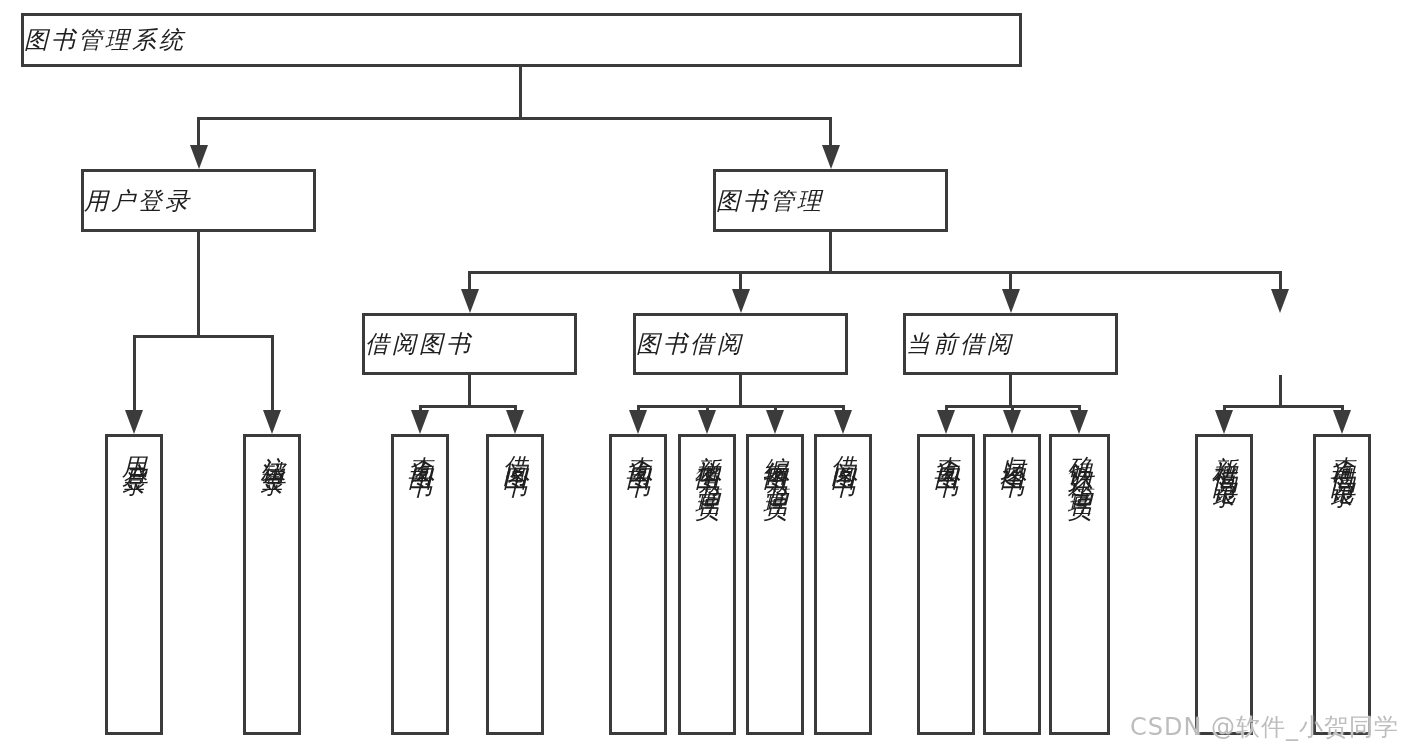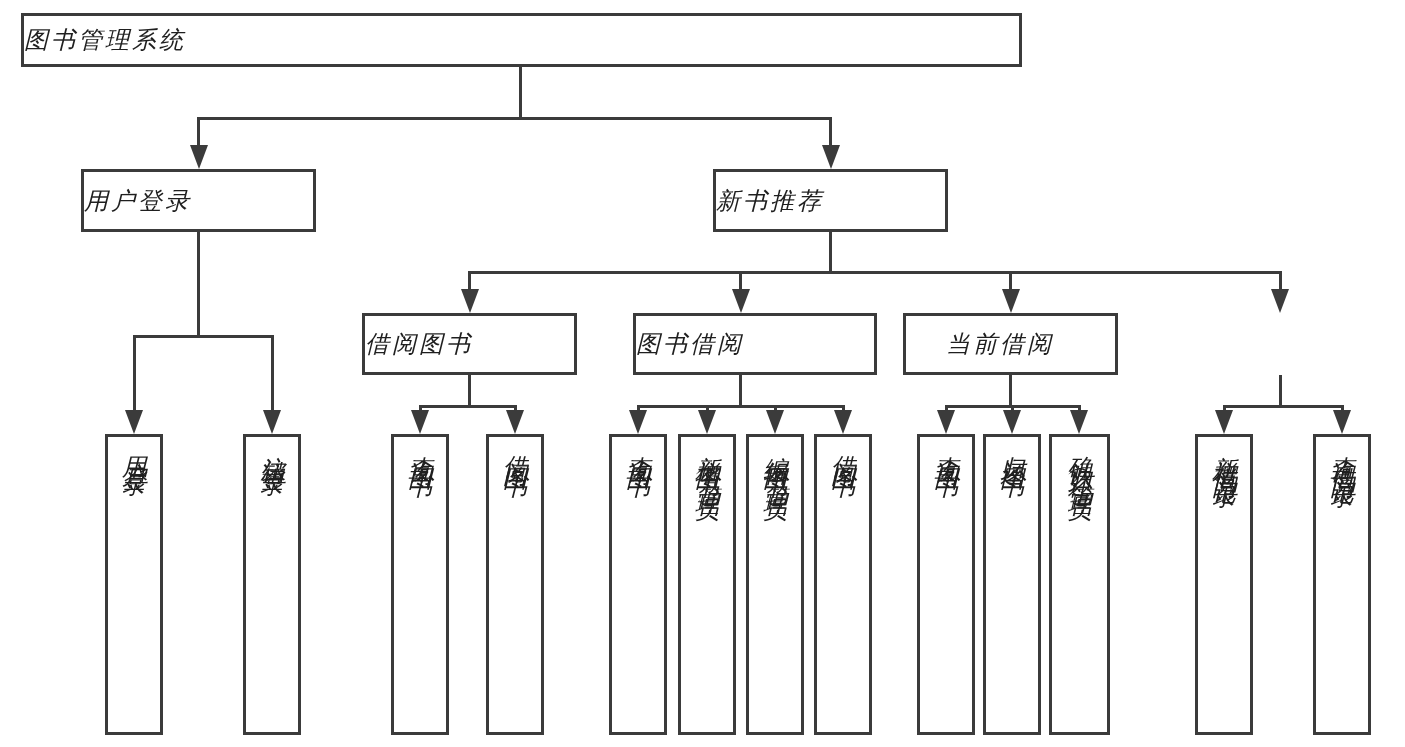--- a/index.html
+++ b/index.html
@@ -40,32 +40,32 @@
 
   <div class="box" style="left:21px;top:13px;width:1001px;height:54px;">
     <span>图书管理系统</span>
   </div>
 
   <div class="box" style="left:81px;top:169px;width:235px;height:63px;">
     <span>用户登录</span>
   </div>
 
   <div class="box" style="left:713px;top:169px;width:235px;height:63px;">
-    <span>新书推荐</span>
+    <span>图书管理</span>
   </div>
 
   <div class="box" style="left:362px;top:313px;width:215px;height:62px;">
     <span>借阅图书</span>
   </div>
 
-  <div class="box" style="left:633px;top:313px;width:244px;height:62px;">
+  <div class="box" style="left:633px;top:313px;width:215px;height:62px;">
     <span>图书借阅</span>
   </div>
 
-  <div class="box" style="left:903px;top:313px;width:215px;height:62px;padding-left:40px;">
+  <div class="box" style="left:903px;top:313px;width:215px;height:62px;">
     <span>当前借阅</span>
   </div>
 
 
   <div class="box vbox" style="left:105px;top:434px;width:58px;height:301px;">
     <span>用户登录</span>
   </div>
   <div class="box vbox" style="left:243px;top:434px;width:58px;height:301px;">
     <span>注销登录</span>
   </div>
@@ -161,13 +161,14 @@
   <div class="vline" style="left:1011px;top:405px;height:7px;"></div>
   <div class="arrow" style="left:1003px;top:410px;"></div>
   <div class="vline" style="left:1078px;top:405px;height:7px;"></div>
   <div class="arrow" style="left:1070px;top:410px;"></div>
 
   <div class="vline" style="left:1223px;top:405px;height:7px;"></div>
   <div class="arrow" style="left:1215px;top:410px;"></div>
   <div class="vline" style="left:1341px;top:405px;height:7px;"></div>
   <div class="arrow" style="left:1333px;top:410px;"></div>
 
+  <div class="watermark">CSDN @软件_小贺同学</div>
 </div>
 
 </body></html>

